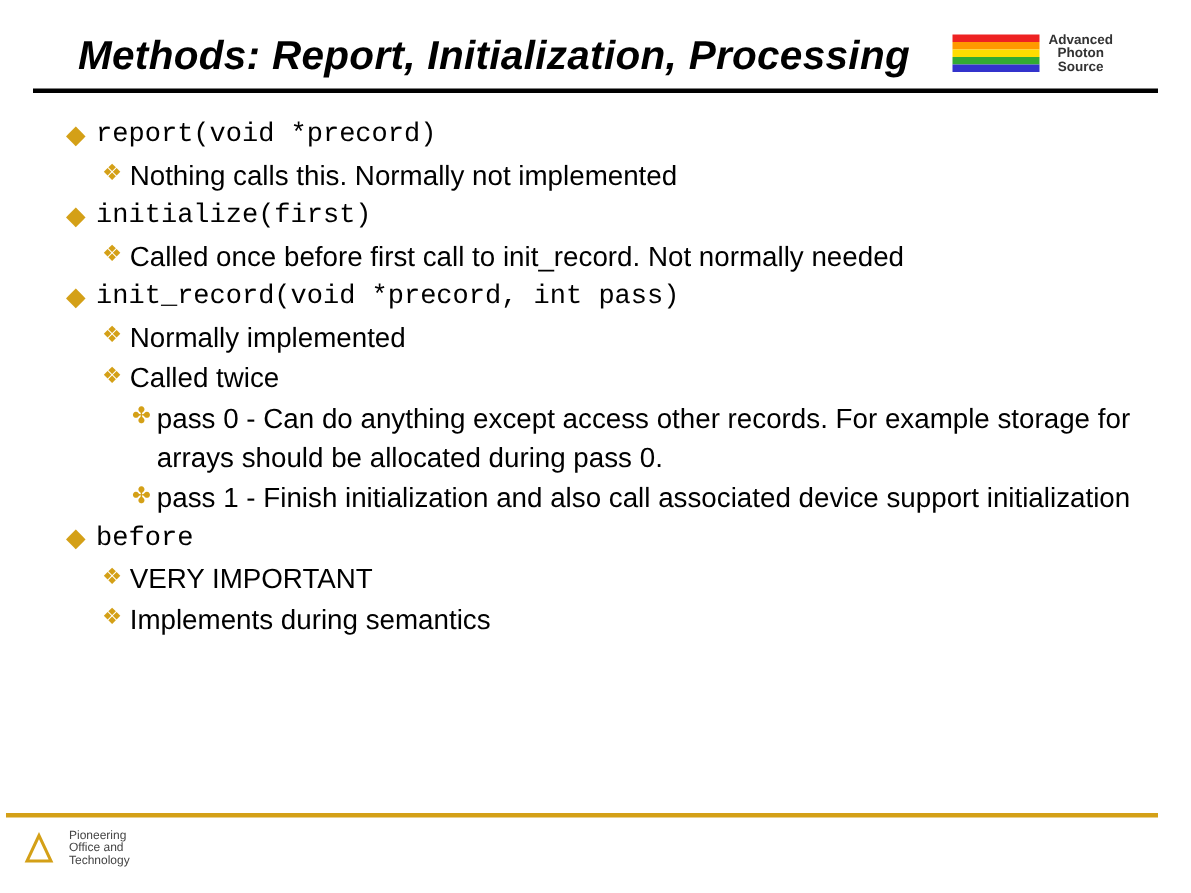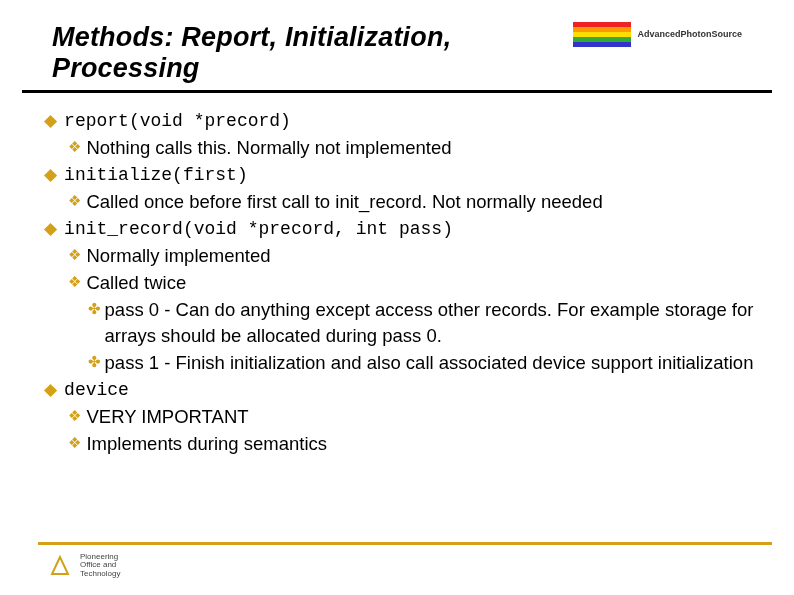--- a/index.html
+++ b/index.html
@@ -41,21 +41,21 @@
     display: flex;
     flex-direction: column;
     width: 58px;
   }
   .aps-bar { height: 5px; }
   .aps-bar.r { background: #e22; }
   .aps-bar.o { background: #f90; }
   .aps-bar.y { background: #fd0; }
   .aps-bar.g { background: #3a3; }
   .aps-bar.b { background: #33c; }
-  .aps-text-wrap { display: flex; flex-direction: row; line-height: 1; }
+  .aps-text-wrap { display: flex; flex-direction: column; line-height: 1; align-items: center; }
   .aps-text { font-size: 9px; font-weight: bold; color: #333; }
 
   .content {
     padding: 14px 30px 0 44px;
     font-size: 18.5px;
     line-height: 1.4;
     color: #000;
   }
   .lvl1 { display: flex; margin-top: 2px; }
   .lvl1-bullet {
@@ -70,21 +70,21 @@
   .lvl2-bullet { color: #d4a017; font-size: 15px; margin-right: 5px; line-height: 1.55; flex-shrink: 0; }
   .lvl2-text { flex: 1; }
   .lvl3 { display: flex; margin-left: 44px; margin-top: 1px; }
   .lvl3-bullet { color: #d4a017; font-size: 15px; margin-right: 4px; line-height: 1.55; flex-shrink: 0; }
   .lvl3-text { flex: 1; }
   .mono { font-family: "Courier New", Courier, monospace; font-weight: normal; font-size: 18px; }
 
   .footer {
     position: absolute;
     bottom: 16px;
-    left: 38px;
+    left: 4px;
     right: 22px;
   }
   .footer-line {
     height: 3px;
     background: #d4a017;
     margin-bottom: 8px;
   }
   .footer-row {
     display: flex;
     justify-content: space-between;
@@ -175,21 +175,21 @@
       <span class="lvl3-bullet">✤</span>
       <span class="lvl3-text">pass 0 - Can do anything except access other records. For example storage for arrays should be allocated during pass 0.</span>
     </div>
     <div class="lvl3">
       <span class="lvl3-bullet">✤</span>
       <span class="lvl3-text">pass 1 - Finish initialization and also call associated device support initialization</span>
     </div>
 
     <div class="lvl1">
       <span class="lvl1-bullet">◆</span>
-      <span class="lvl1-text mono">device</span>
+      <span class="lvl1-text mono">before</span>
     </div>
     <div class="lvl2">
       <span class="lvl2-bullet">❖</span>
       <span class="lvl2-text">VERY IMPORTANT</span>
     </div>
     <div class="lvl2">
       <span class="lvl2-bullet">❖</span>
       <span class="lvl2-text">Implements during semantics</span>
     </div>
 

